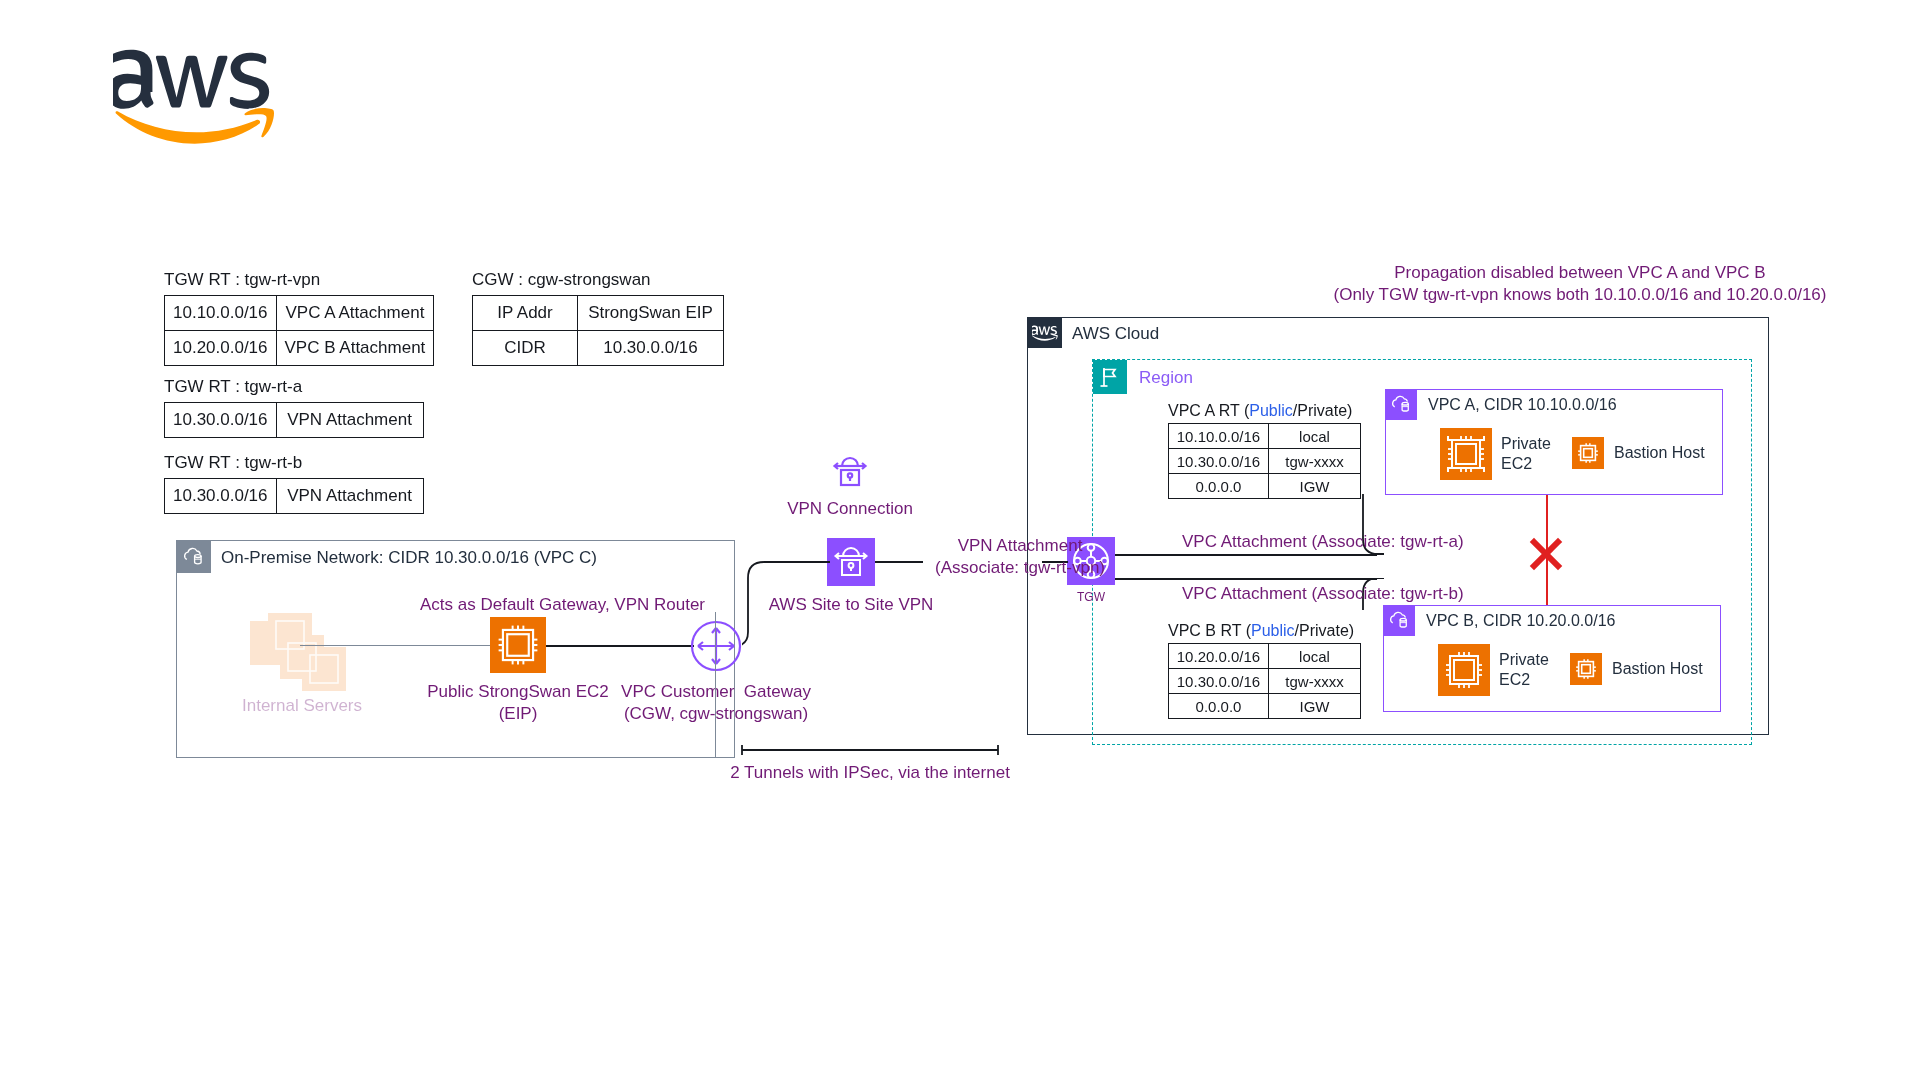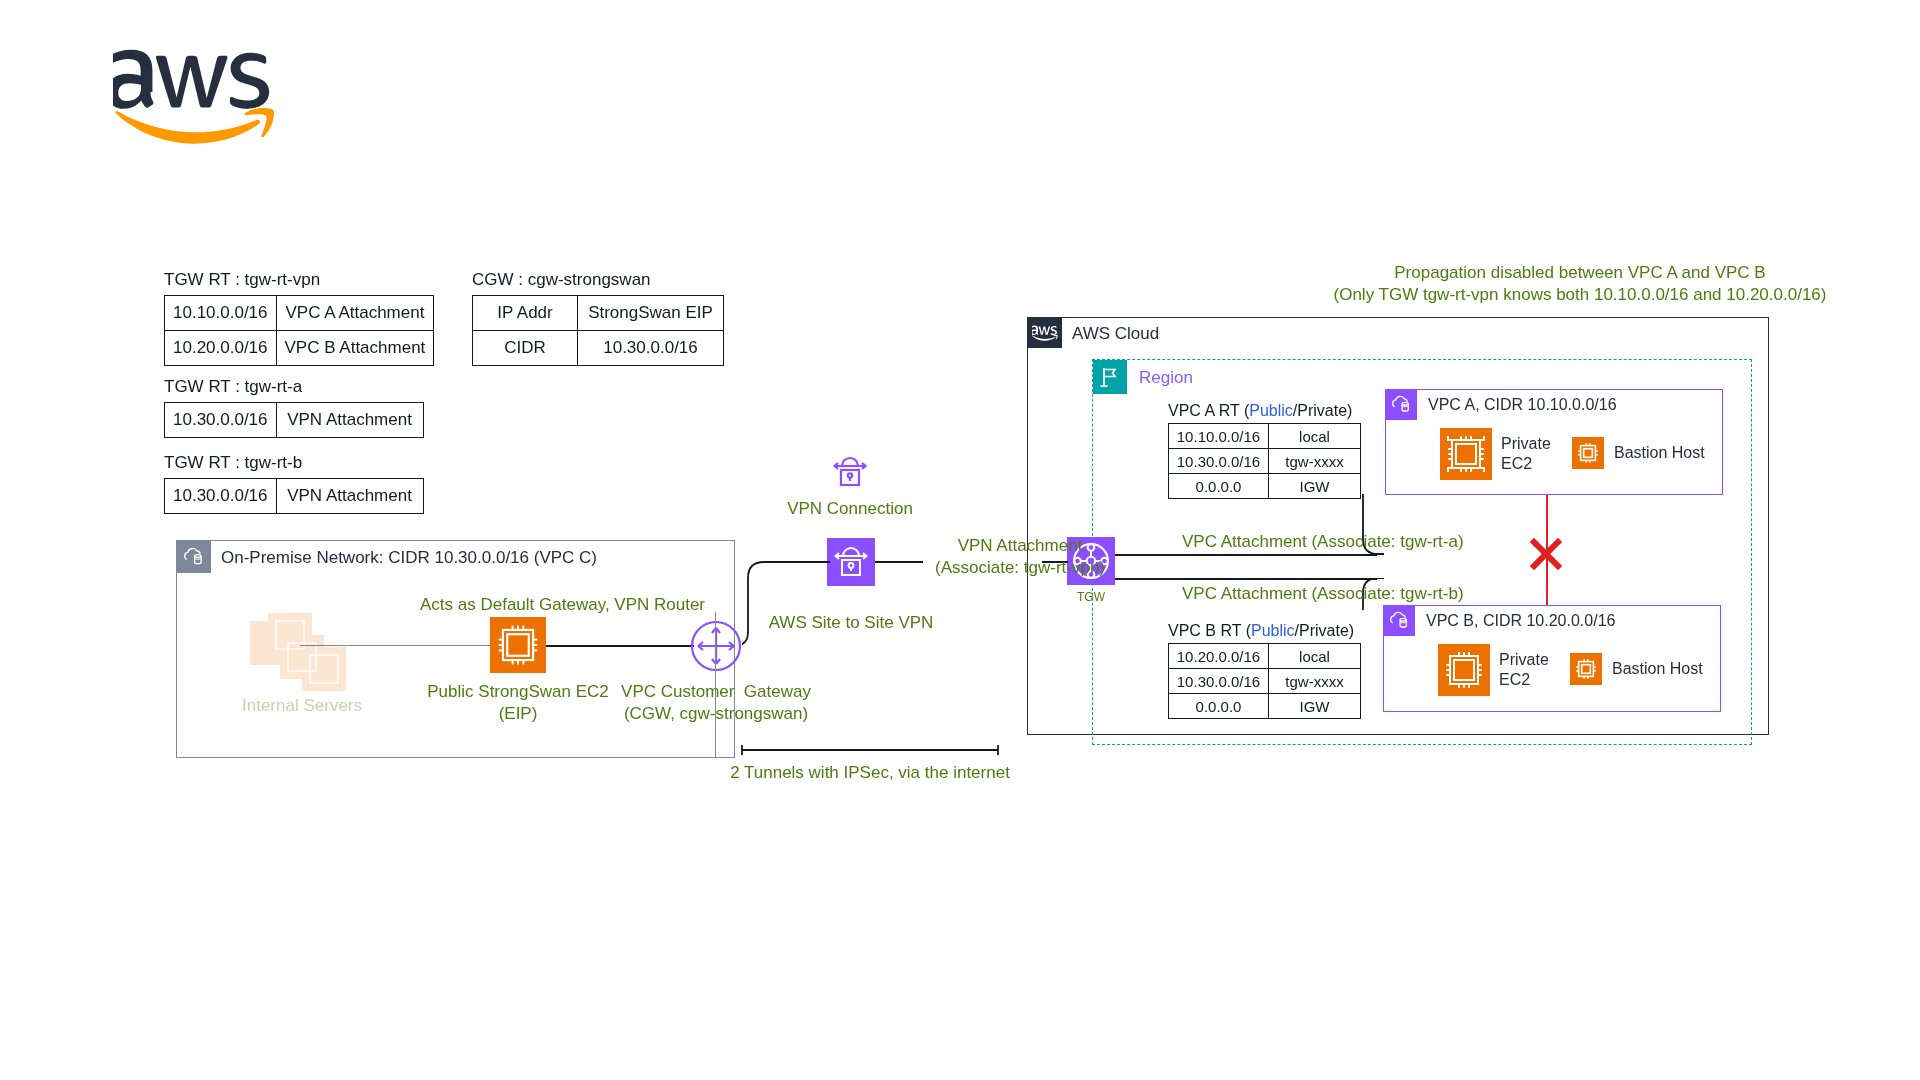--- a/index.html
+++ b/index.html
@@ -10,21 +10,21 @@
     font-family: "Liberation Sans", sans-serif;
     overflow: hidden;
   }
   #canvas { position: relative; width: 1776px; height: 1080px; }
   .abs { position: absolute; }
 
   
   .aws-logo { left: 113px; top: 48px; width: 165px; height: 96px; }
 
   
-  .txt { color: #4d7c0f; font-size: 17px; line-height: 1.3; white-space: pre; }
+  .txt { color: #701a75; font-size: 17px; line-height: 1.3; white-space: pre; }
   .txt-c { text-align: center; }
 
   
   .tbl { border-collapse: collapse; }
   .tbl td {
     border: 1.6px solid #16191f;
     font-size: 17px;
     color: #16191f;
     text-align: center;
     padding: 4px 8px;
@@ -389,21 +389,21 @@
     <svg width="48" height="48" viewBox="0 0 48 48" fill="none" stroke="#ffffff" stroke-width="2">
       <path d="M16 18 a8 8 0 0 1 16 0"></path>
       <line x1="9" y1="18" x2="39" y2="18"></line>
       <path d="M12 15 l-3.5 3 3.5 3"></path>
       <path d="M36 15 l3.5 3 -3.5 3"></path>
       <rect x="15" y="22" width="18" height="15"></rect>
       <circle cx="24" cy="27.5" r="2.4"></circle>
       <line x1="24" y1="29.5" x2="24" y2="33"></line>
     </svg>
   </div>
-  <div class="abs txt txt-c" style="left:760px; top:612px; width:182px;">AWS Site to Site VPN</div>
+  <div class="abs txt txt-c" style="left:760px; top:594px; width:182px;">AWS Site to Site VPN</div>
 
   <div class="abs" style="left:826px; top:448px; width:48px; height:48px;">
     <svg width="48" height="48" viewBox="0 0 48 48" fill="none" stroke="#8c4fff" stroke-width="2.2">
       <path d="M16 18 a8 8 0 0 1 16 0"></path>
       <line x1="9" y1="18" x2="39" y2="18"></line>
       <path d="M12 15 l-3.5 3 3.5 3"></path>
       <path d="M36 15 l3.5 3 -3.5 3"></path>
       <rect x="15" y="22" width="18" height="15"></rect>
       <circle cx="24" cy="27.5" r="2.2"></circle>
       <line x1="24" y1="29.4" x2="24" y2="33"></line>

